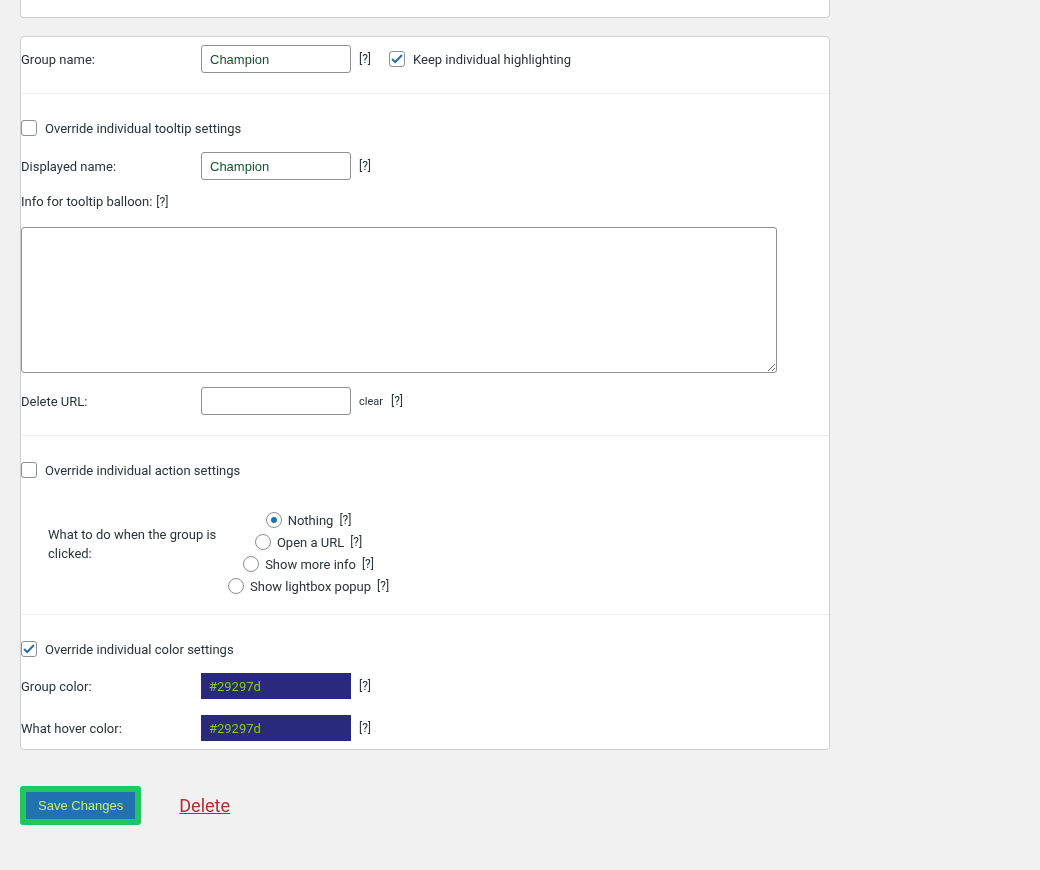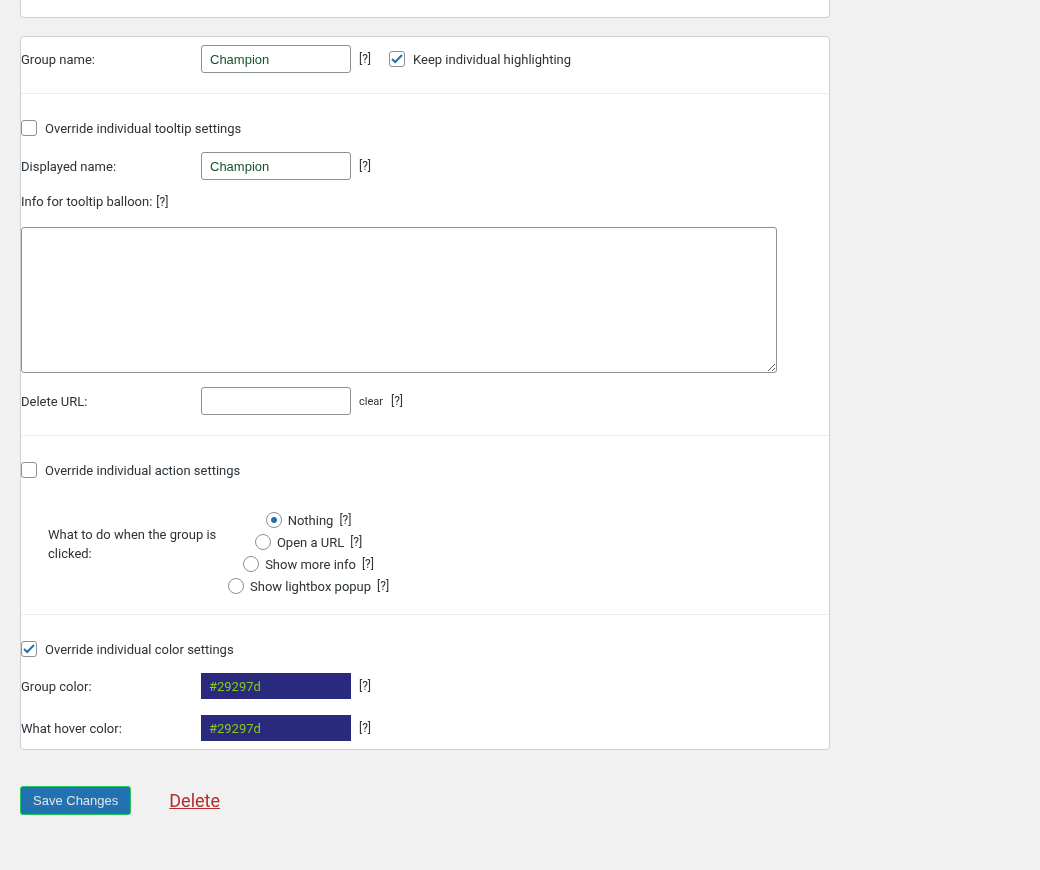--- a/index.html
+++ b/index.html
@@ -130,22 +130,22 @@
       height: 26px;
       font-size: 13px;
       font-family: inherit;
       border: none;
       background: #29297d;
       color: #84cc16;
       padding: 0 8px;
     }
     .btn-primary {
       background: #2271b1;
-      border: 1px solid #22c55e;
-      color: #e5e5e5;
+      border: 6px solid #22c55e;
+      color: #bef264;
       padding: 6px 12px;
       font-size: 13px;
       border-radius: 3px;
       cursor: pointer;
     }
     .delete-link {
       color: #b32d2e;
       text-decoration: underline;
       font-size: 18px;
       margin-left: 38px;

